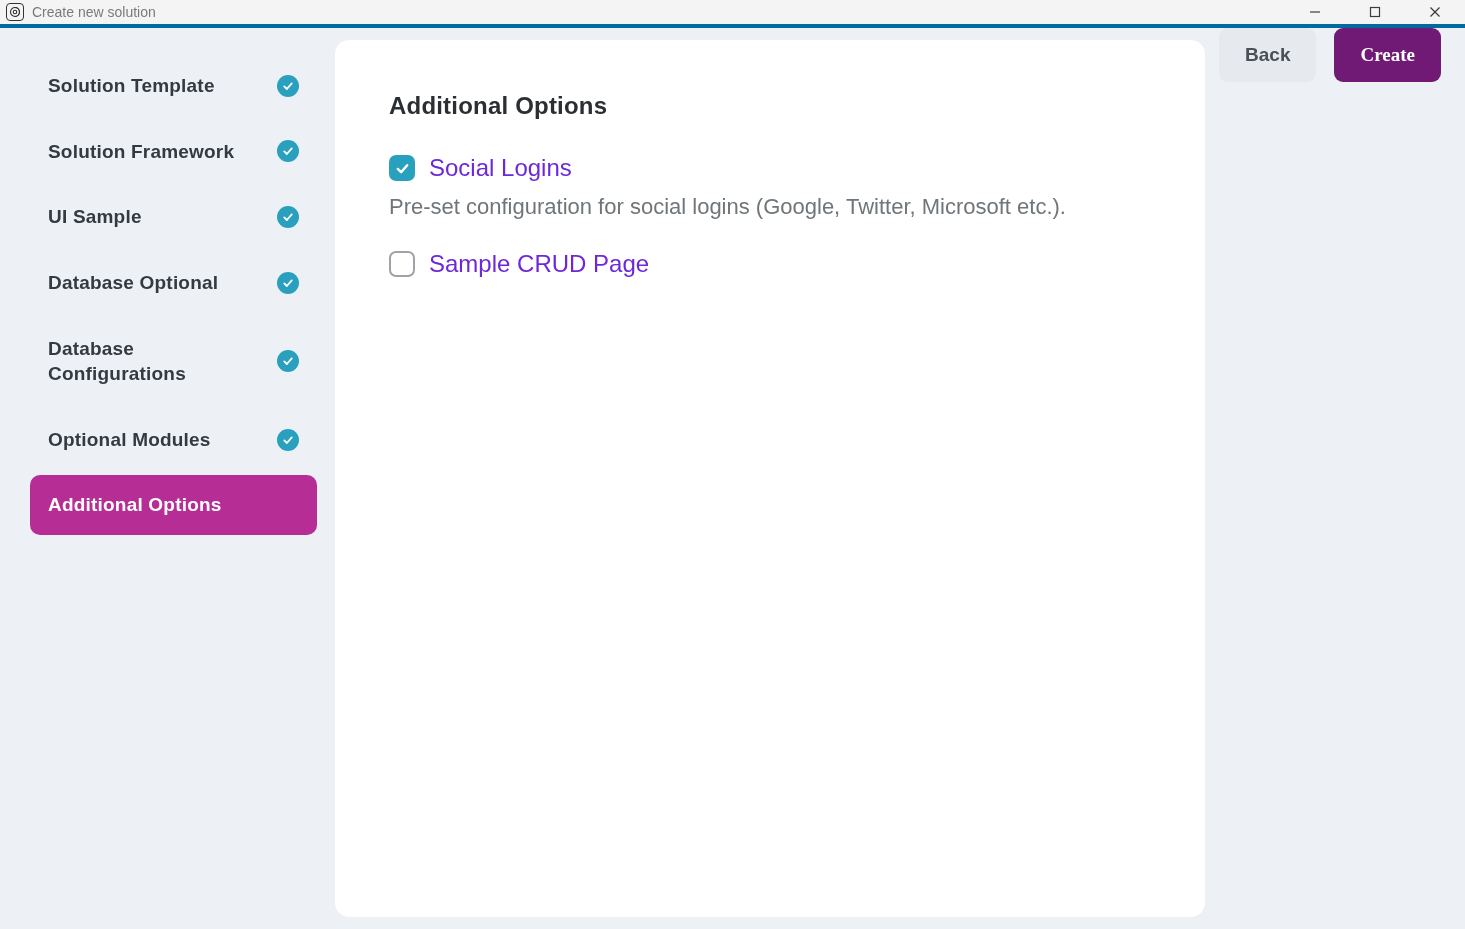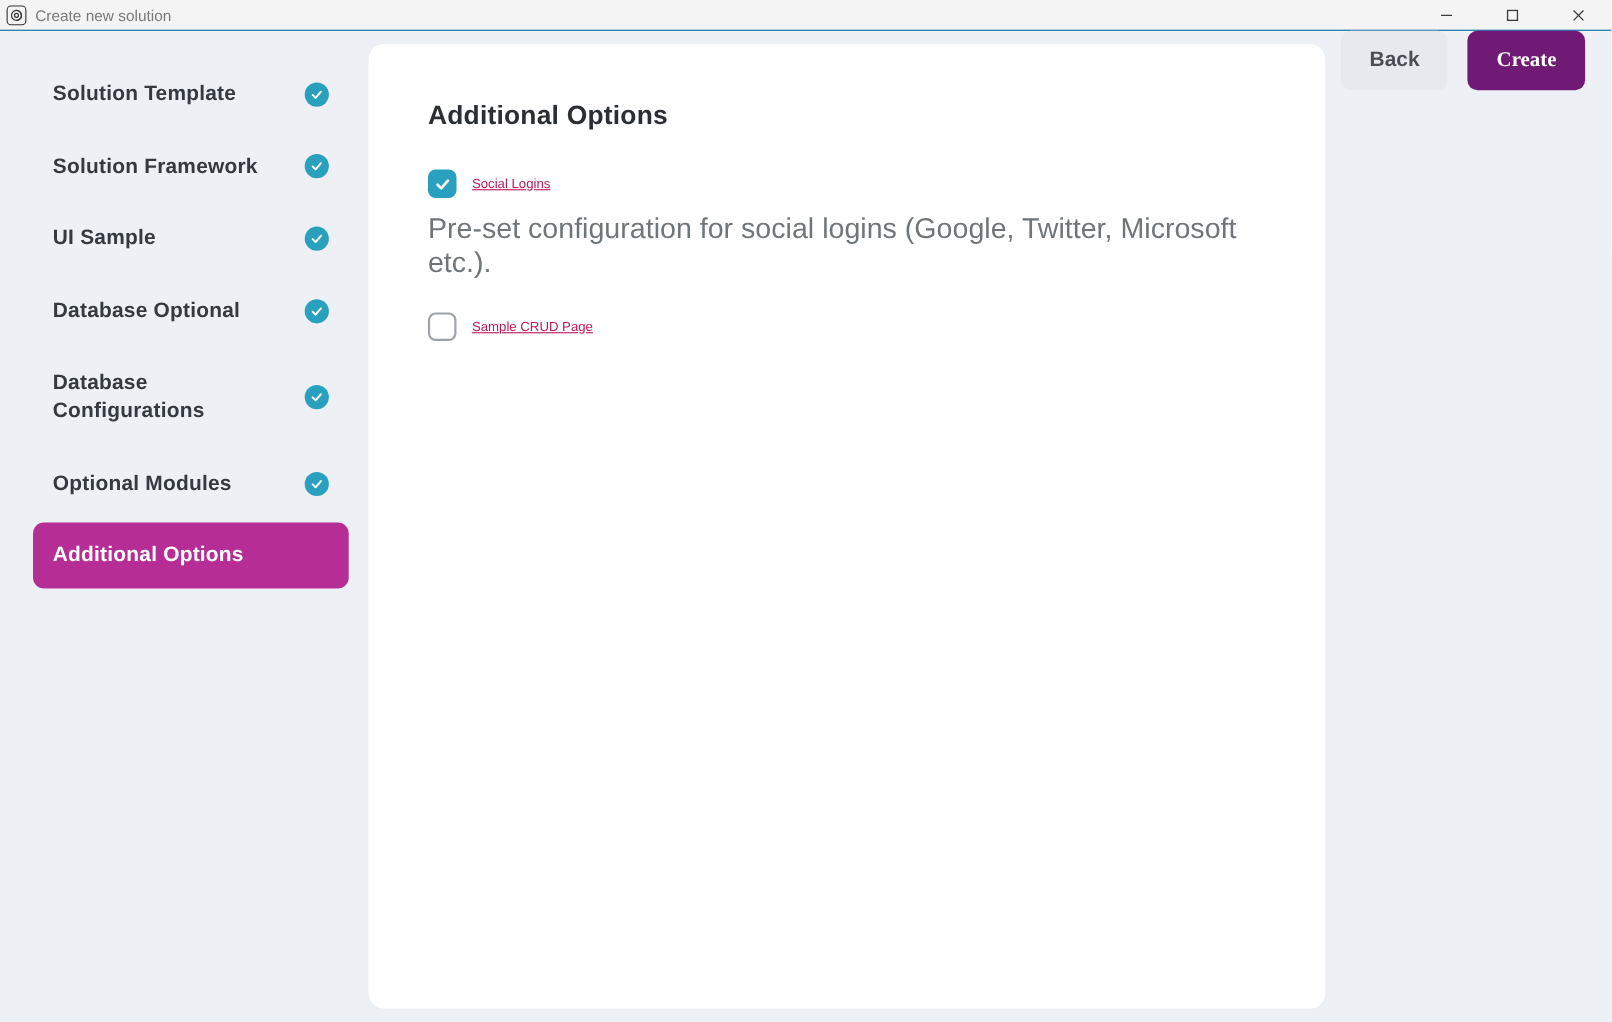--- a/index.html
+++ b/index.html
@@ -7,21 +7,21 @@
   body {
     font-family: "Segoe UI", Arial, sans-serif;
     background: #edf0f5;
     color: #343a40;
   }
 
   
   .titlebar {
     height: 28px;
     background: #f4f4f4;
-    border-bottom: 1px solid #0369a1;
+    border-bottom: 4px solid #0369a1;
     display: flex;
     align-items: center;
     padding-left: 6px;
     color: #7a7a7a;
     font-size: 14px;
   }
   .titlebar .app-icon {
     width: 18px; height: 18px;
     border: 1.5px solid #333;
     border-radius: 4px;
@@ -112,27 +112,26 @@
   .option {
     margin-bottom: 30px;
   }
   .option-head {
     display: flex;
     align-items: center;
     gap: 14px;
     margin-bottom: 12px;
   }
   .option-head .title {
-    font-size: 12px;
-    color: #be185d;
+    font-size: 24px;
+    color: #6d28d9;
     font-weight: 500;
-    text-decoration: underline;
   }
   .option .desc {
-    font-size: 26px;
+    font-size: 22px;
     color: #6f7579;
     font-weight: 400;
   }
 
   .chk {
     width: 26px; height: 26px;
     border-radius: 7px;
     display: inline-flex;
     align-items: center; justify-content: center;
     flex-shrink: 0;

